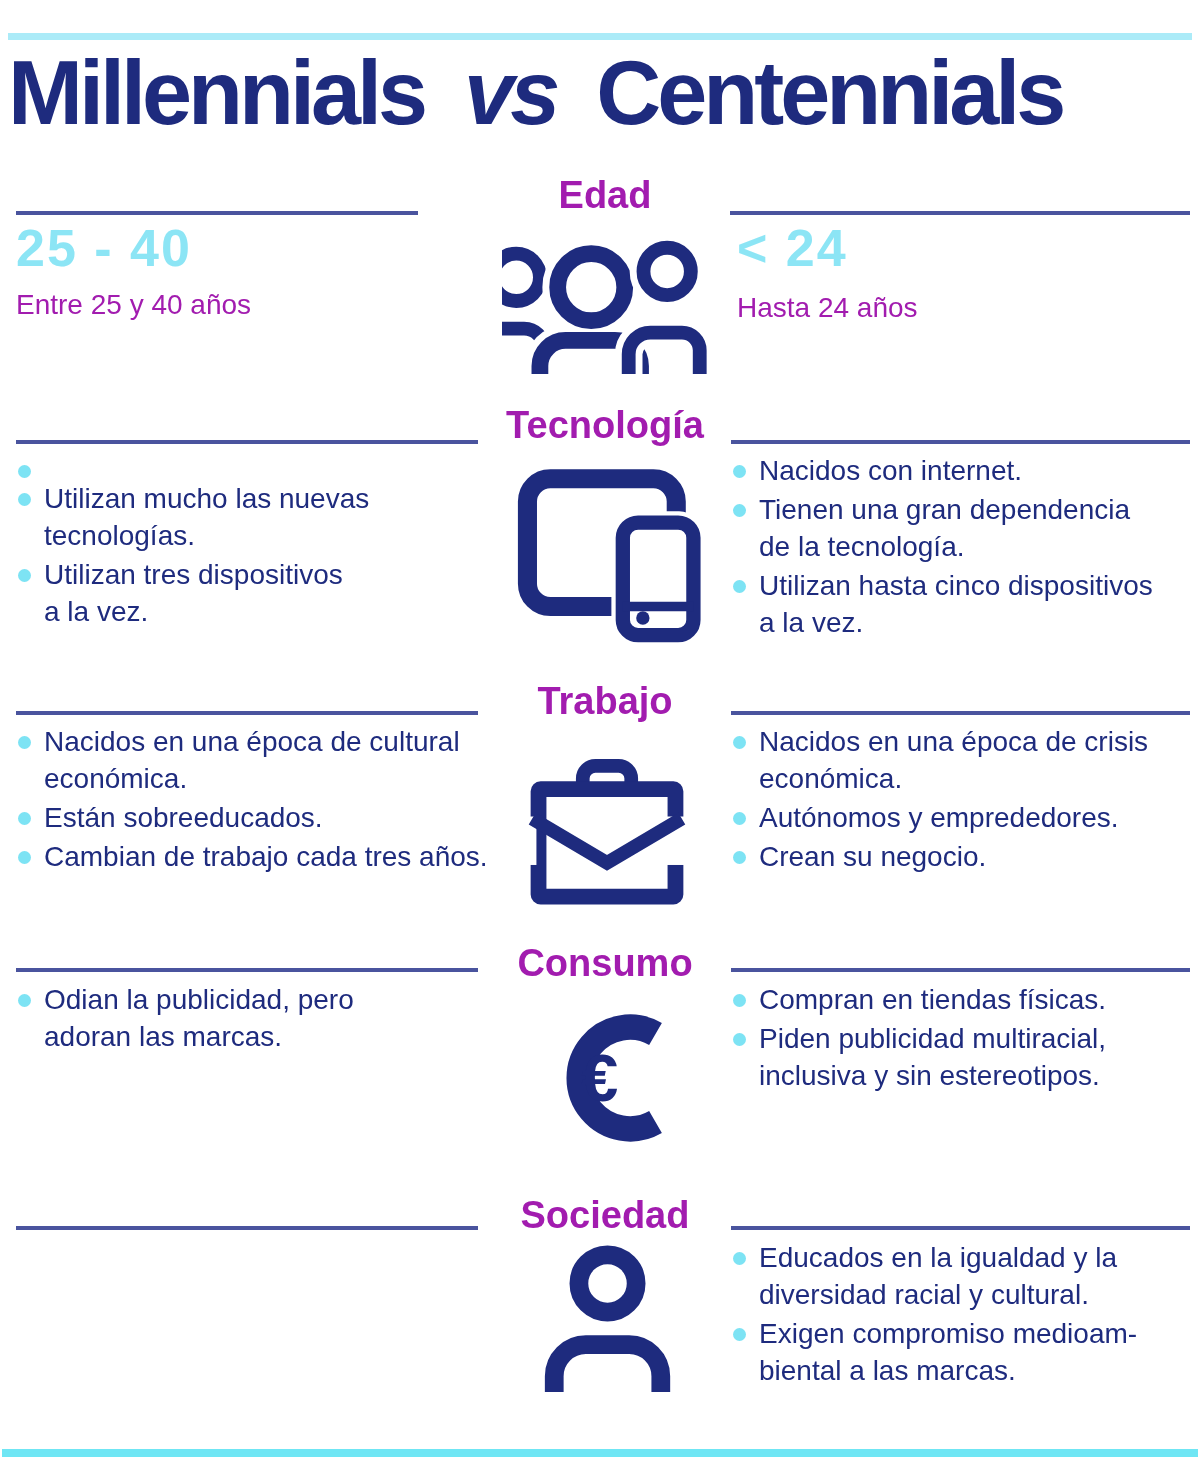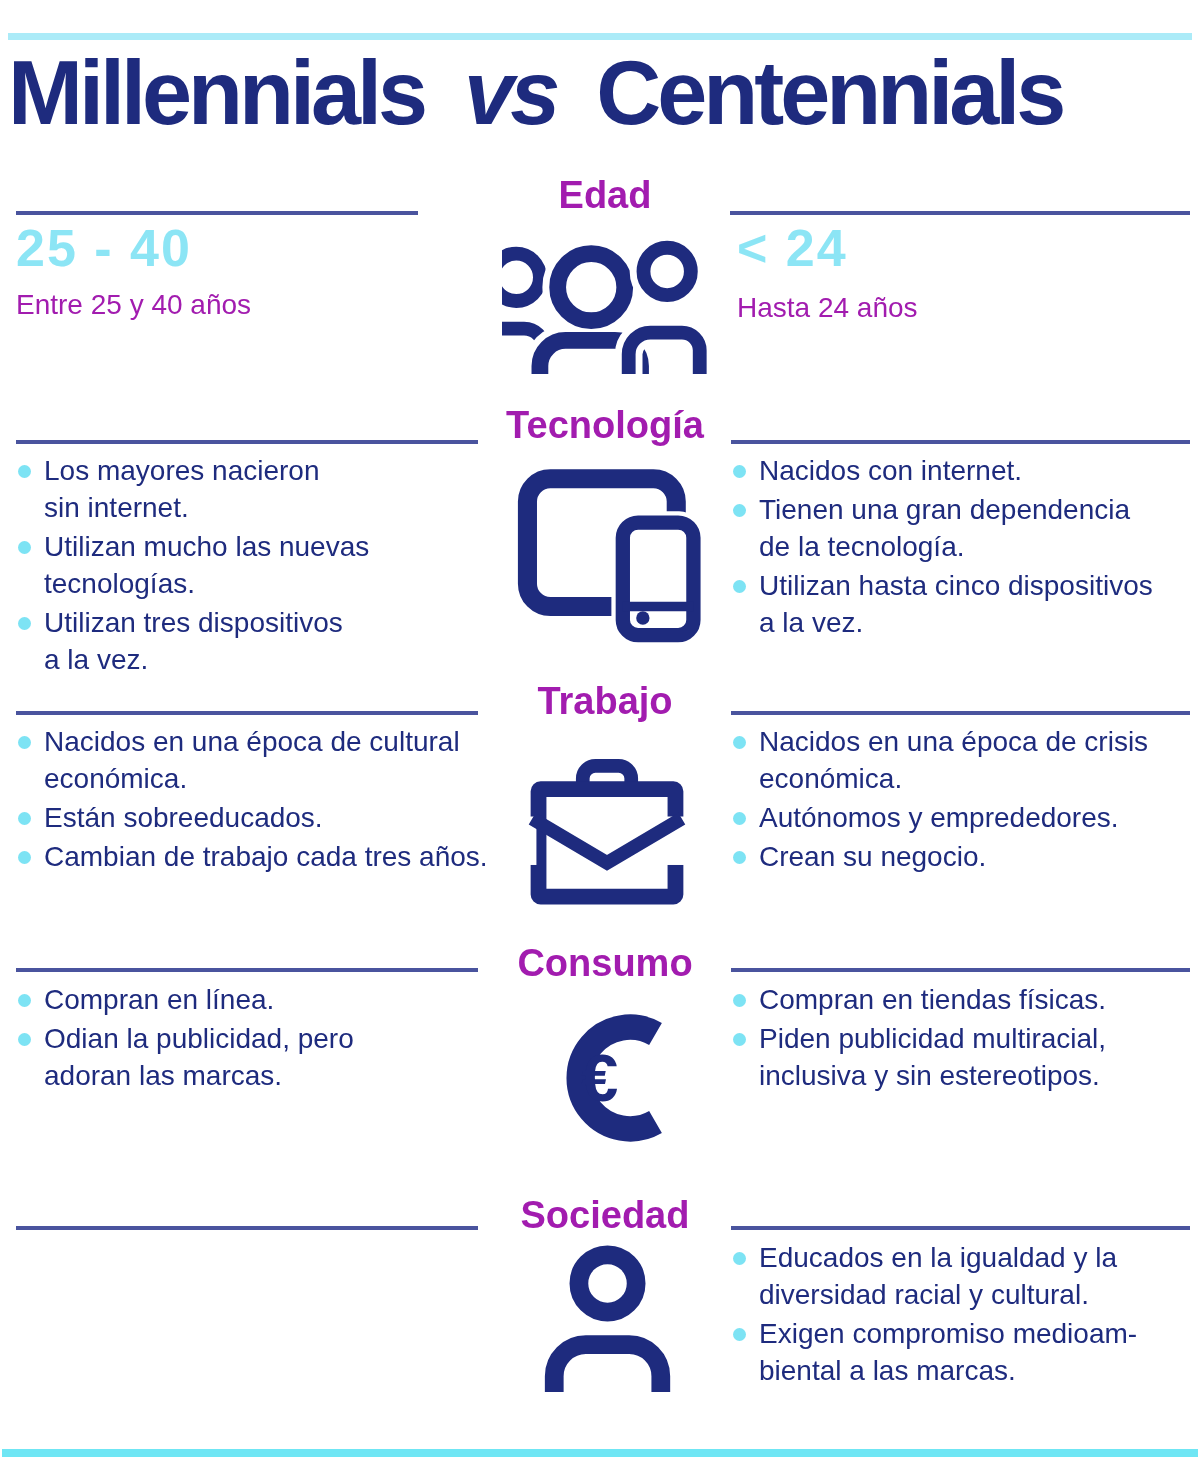--- a/index.html
+++ b/index.html
@@ -78,22 +78,20 @@
     </svg>
   </div>
 
   <div class="sec-header" style="top:406px;">Tecnología</div>
   <div class="rule" style="left:16px;top:440px;width:462px;"></div>
   <div class="rule" style="left:731px;top:440px;width:459px;"></div>
 
   <div class="bullets left-col" style="top:452px;">
     <div class="bullet">
         <span class="dot"></span>
-        <span class="btext">Los mayores nacieron
-sin internet.</span>
       </div>
     <div class="bullet">
         <span class="dot"></span>
         <span class="btext">Utilizan mucho las nuevas
 tecnologías.</span>
       </div>
     <div class="bullet">
         <span class="dot"></span>
         <span class="btext">Utilizan tres dispositivos
 a la vez.</span>
@@ -175,24 +173,20 @@
     </svg>
   </div>
 
   <div class="sec-header" style="top:944px;">Consumo</div>
   <div class="rule" style="left:16px;top:968px;width:462px;"></div>
   <div class="rule" style="left:731px;top:968px;width:459px;"></div>
 
   <div class="bullets left-col" style="top:981px;">
     <div class="bullet">
         <span class="dot"></span>
-        <span class="btext">Compran en línea.</span>
-      </div>
-    <div class="bullet">
-        <span class="dot"></span>
         <span class="btext">Odian la publicidad, pero
 adoran las marcas.</span>
       </div>
   </div>
   <div class="bullets right-col" style="top:981px;">
     <div class="bullet">
         <span class="dot"></span>
         <span class="btext">Compran en tiendas físicas.</span>
       </div>
     <div class="bullet">

